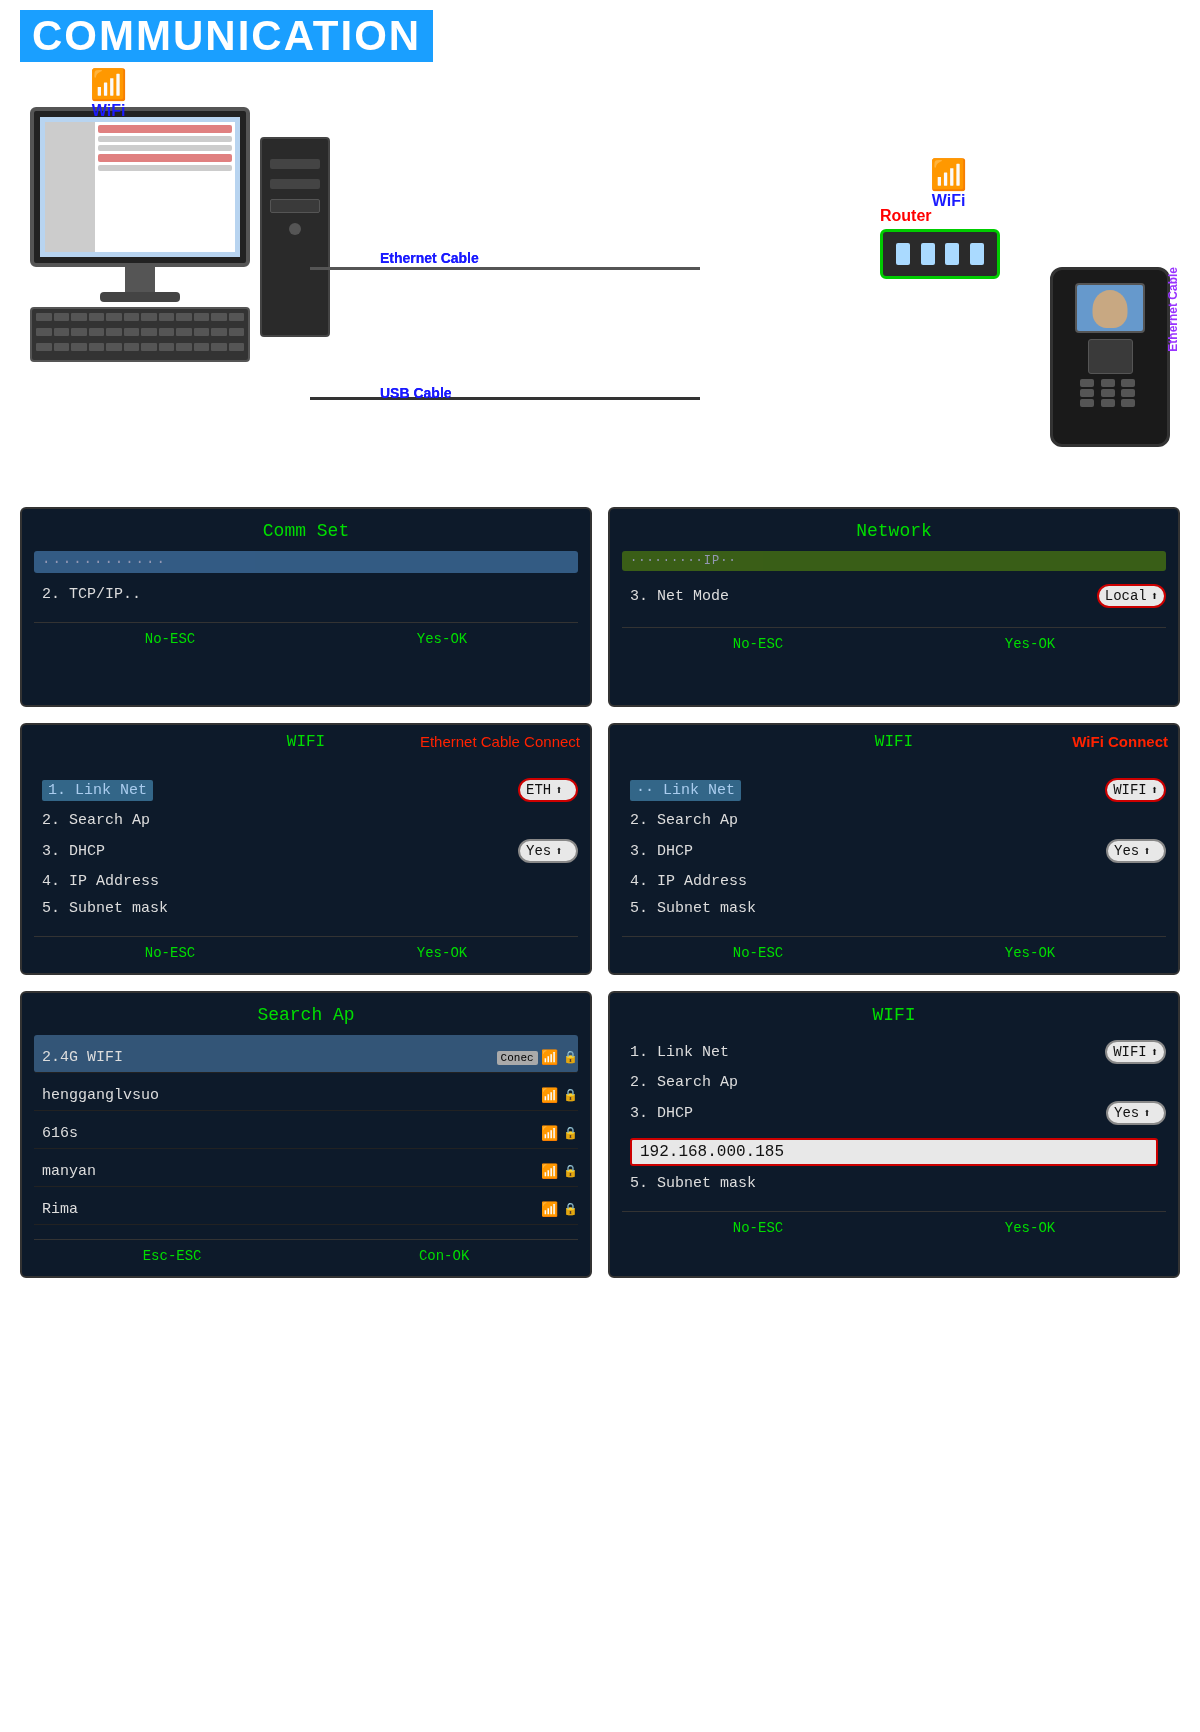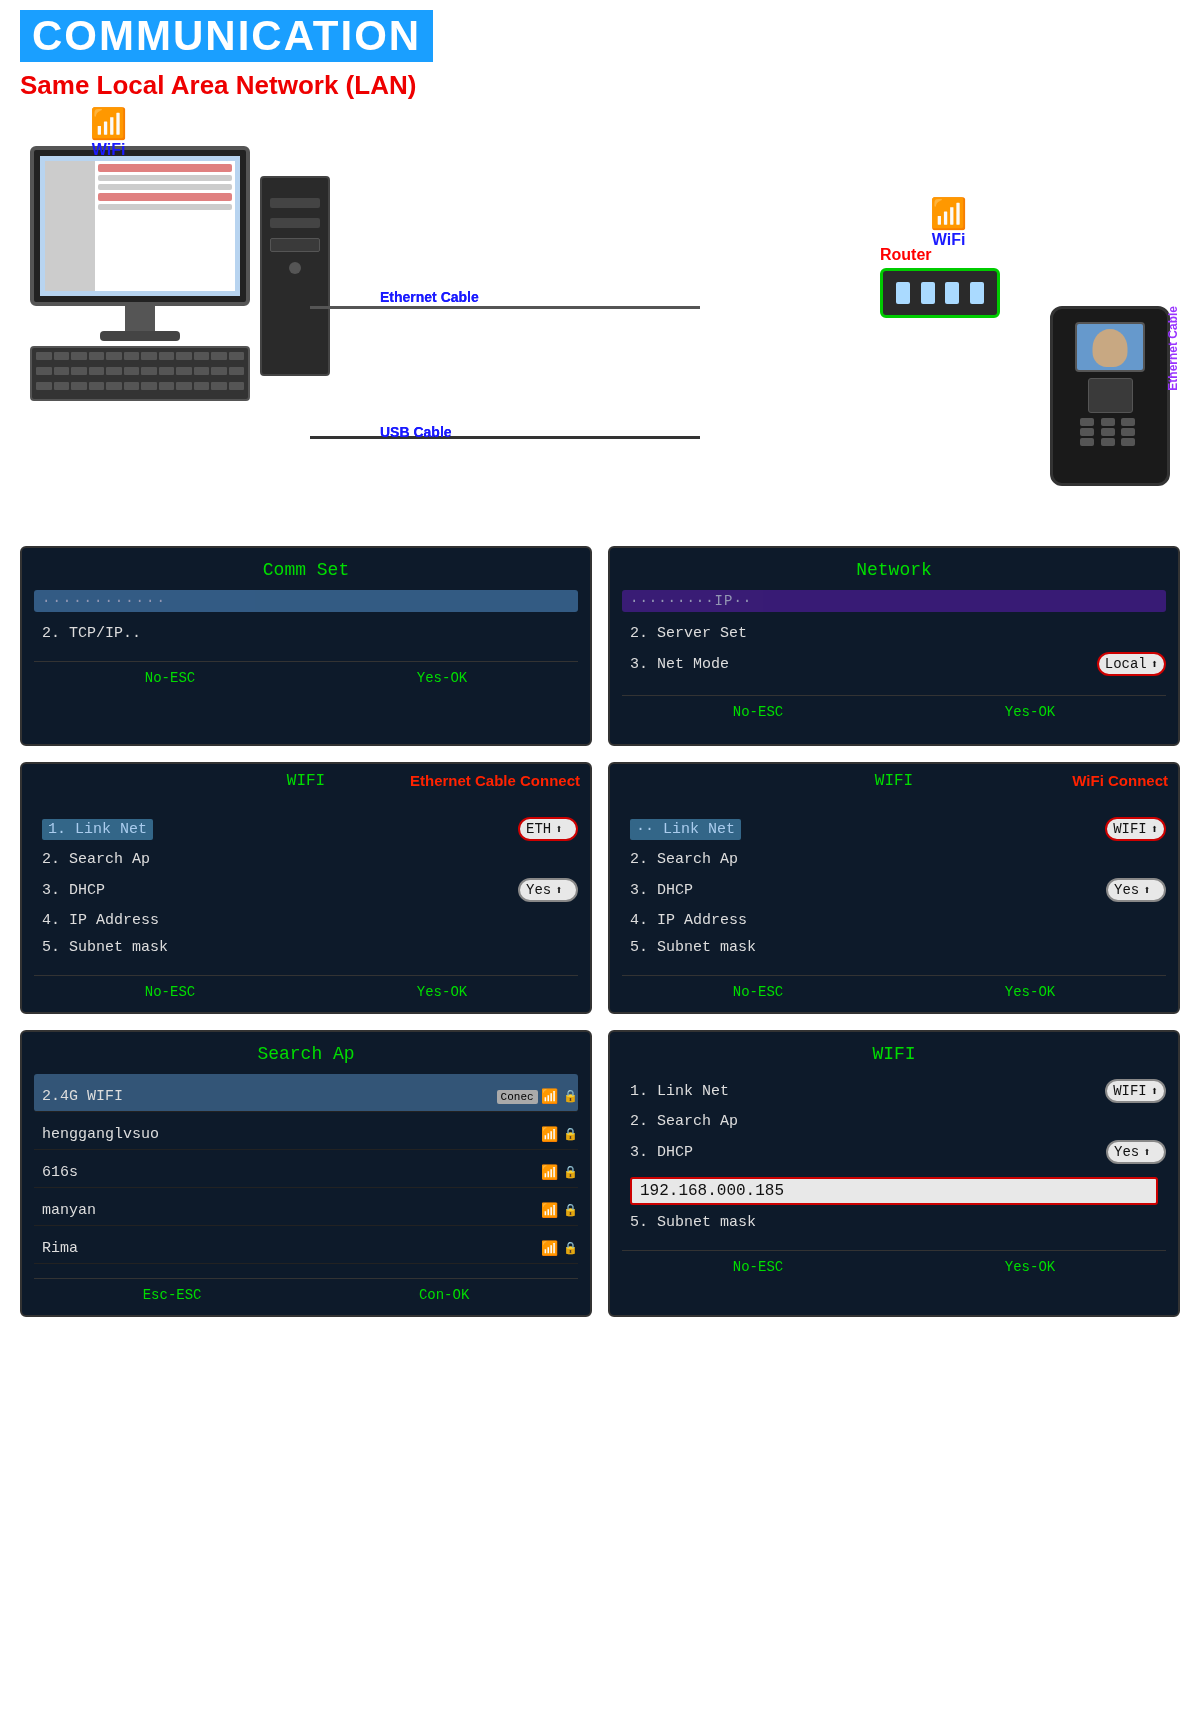--- a/index.html
+++ b/index.html
@@ -343,21 +343,21 @@
     
     .dropdown-red {
       border: 2px solid #cc0000;
     }
     .eth-connect-label {
       position: absolute;
       top: 8px;
       right: 10px;
       color: #ff2200;
       font-size: 15px;
-      font-weight: bold;
+      font-weight: normal;
       font-family: Arial, sans-serif;
     }
     .wifi-connect-label {
       position: absolute;
       top: 8px;
       right: 10px;
       color: #ff2200;
       font-size: 15px;
       font-weight: bold;
       font-family: Arial, sans-serif;
@@ -413,21 +413,20 @@
       color: #00cc00;
     }
   </style>
 </head>
 <body>
 
 <div class="header-section">
   <div>
     <span class="header-title">COMMUNICATION</span>
   </div>
-  <div class="subtitle">Same Local Area Network (LAN)</div>
 </div>
 
 <div class="diagram-area">
 
   <div class="computer-group">
 
     <div style="position:absolute; top:-40px; left:60px; text-align:center;">
       <div class="wifi-symbol">📶</div>
       <div class="wifi-label">WiFi</div>
     </div>
@@ -551,24 +550,21 @@
       <span class="panel-item-text">2. TCP/IP..</span>
     </div>
     <div class="panel-footer">
       <span class="panel-footer-btn">No-ESC</span>
       <span class="panel-footer-btn">Yes-OK</span>
     </div>
   </div>
 
   <div class="screen-panel">
     <div class="panel-title">Network</div>
-    <div class="panel-highlight-bar" style="background:#4c1d95; color:#cce; font-size:14px; letter-spacing:1px;">·········IP··</div>
-    <div class="panel-item">
-      <span class="panel-item-text">2. Server Set</span>
-    </div>
+    <div class="panel-highlight-bar" style="background:#4d7c0f; color:#cce; font-size:12px; letter-spacing:1px;">·········IP··</div>
     <div class="panel-item">
       <span class="panel-item-text">3. Net Mode</span>
       <span class="panel-dropdown dropdown-red">Local <span class="panel-dropdown-arrow">⬆</span></span>
     </div>
     <div class="panel-footer">
       <span class="panel-footer-btn">No-ESC</span>
       <span class="panel-footer-btn">Yes-OK</span>
     </div>
   </div>
 

